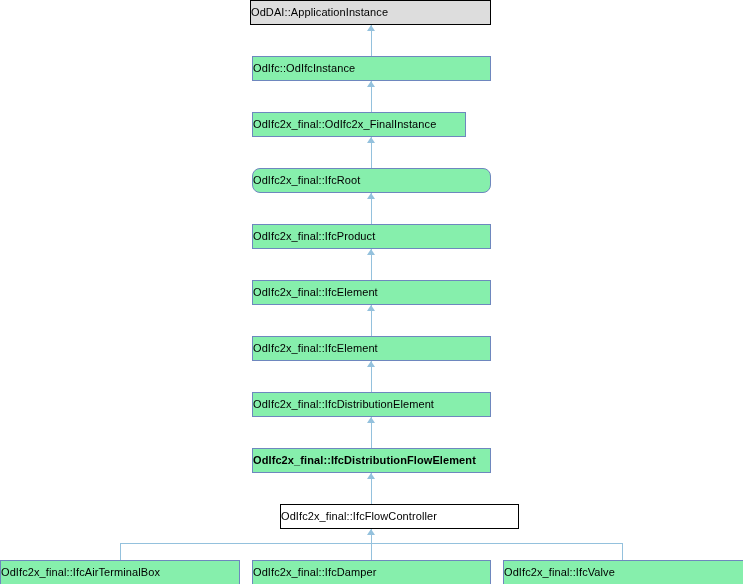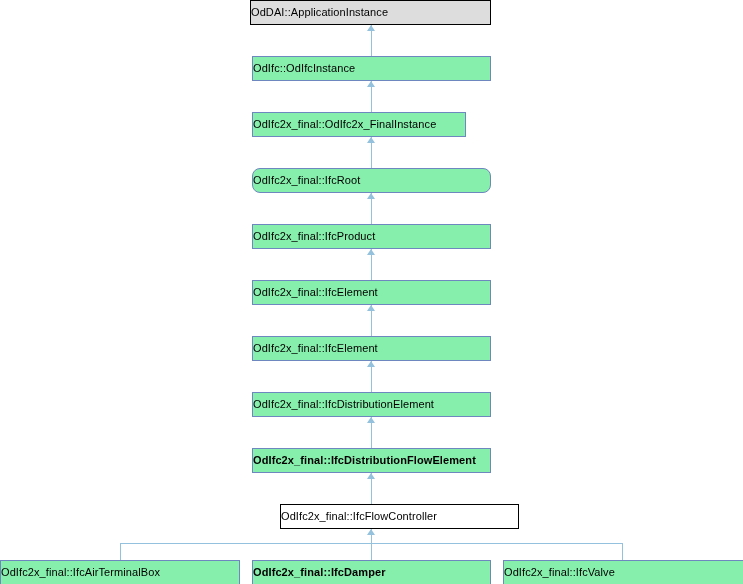--- a/index.html
+++ b/index.html
@@ -95,16 +95,16 @@
       <div class="node inherit" style="left: 252px; top: 56px; width: 239px;"><span>OdIfc::OdIfcInstance</span></div>
       <div class="node inherit" style="left: 252px; top: 112px; width: 214px;"><span>OdIfc2x_final::OdIfc2x_FinalInstance</span></div>
       <div class="node inherit" style="left: 252px; top: 168px; width: 239px; border-radius: 8px;"><span>OdIfc2x_final::IfcRoot</span></div>
       <div class="node inherit" style="left: 252px; top: 224px; width: 239px;"><span>OdIfc2x_final::IfcProduct</span></div>
       <div class="node inherit" style="left: 252px; top: 280px; width: 239px;"><span>OdIfc2x_final::IfcElement</span></div>
       <div class="node inherit" style="left: 252px; top: 336px; width: 239px;"><span>OdIfc2x_final::IfcElement</span></div>
       <div class="node inherit" style="left: 252px; top: 392px; width: 239px;"><span>OdIfc2x_final::IfcDistributionElement</span></div>
       <div class="node inherit" style="left: 252px; top: 448px; width: 239px; font-weight: bold;"><span>OdIfc2x_final::IfcDistributionFlowElement</span></div>
       <div class="node focus" style="left: 252px; top: 504px; width: 239px; margin-left: 28px;"><span>OdIfc2x_final::IfcFlowController</span></div>
       <div class="node inherit" style="left: 0px; top: 560px; width: 240px;"><span>OdIfc2x_final::IfcAirTerminalBox</span></div>
-      <div class="node inherit" style="left: 252px; top: 560px; width: 239px; font-weight: bold;"><span>OdIfc2x_final::IfcDamper</span></div>
+      <div class="node inherit" style="left: 252px; top: 560px; width: 239px;"><span>OdIfc2x_final::IfcDamper</span></div>
       <div class="node inherit" style="left: 503px; top: 560px; width: 284px;"><span>OdIfc2x_final::IfcValve</span></div>
     </div>
 </div>
 
 </body></html>

